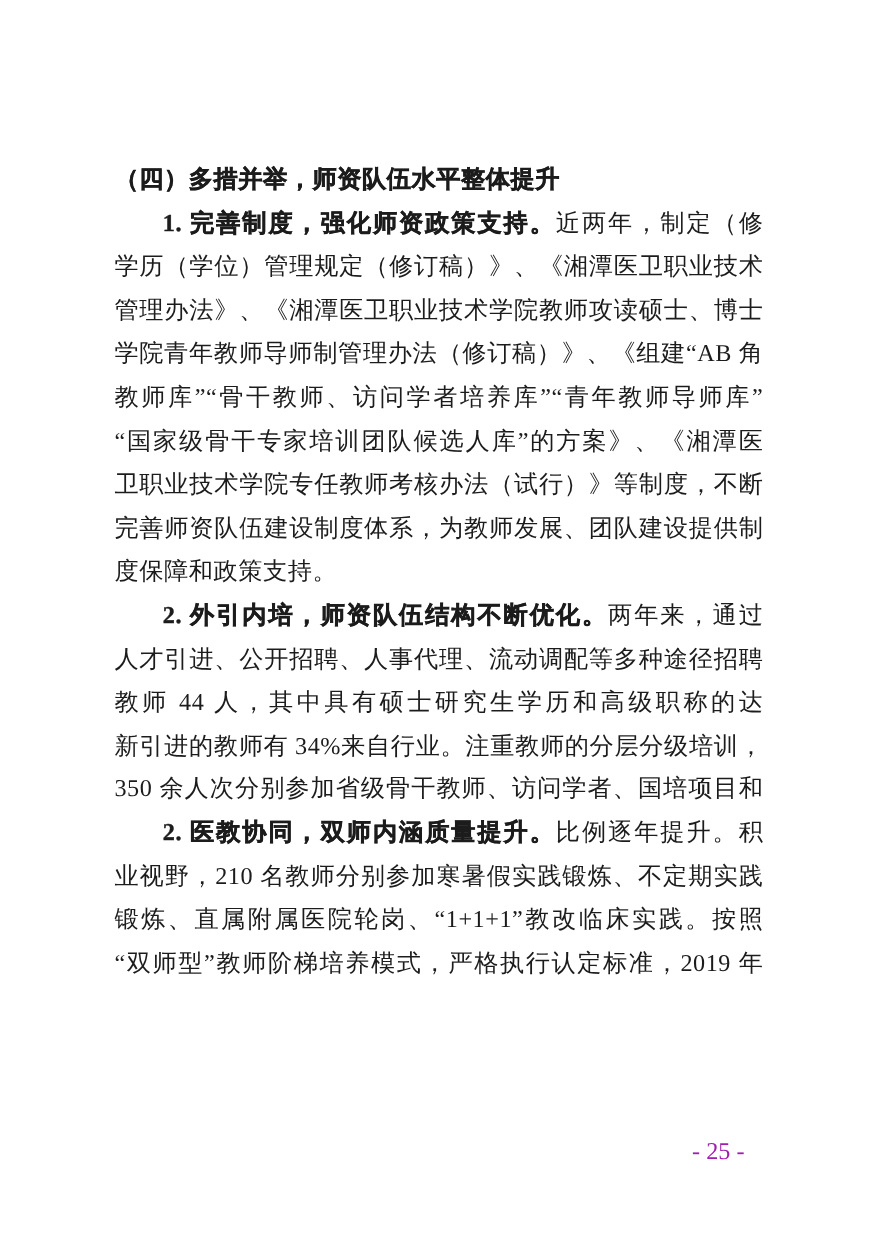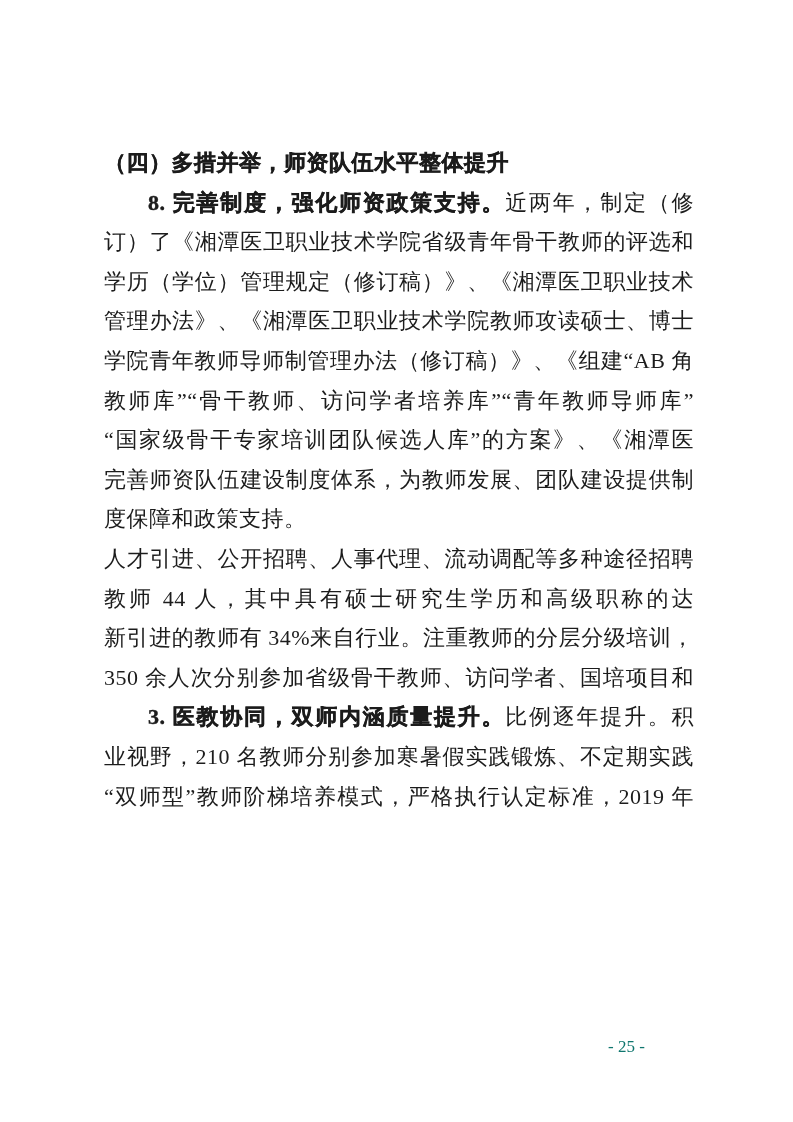--- a/index.html
+++ b/index.html
@@ -47,46 +47,48 @@
   }
   .lead-bold {
     font-weight: 700;
     -webkit-text-stroke: 0.4px #1c1c1c;
   }
   .page-number {
     position: absolute;
     left: 608px;
     top: 1035px;
     width: 90px;
-    font-size: 17px;
+    font-size: 22px;
     line-height: 24px;
-    color: #0f766e;
-    text-align: left;
+    color: #a21caf;
+    text-align: center;
     font-family: "Liberation Serif", "DejaVu Serif", serif;
   }
 </style>
 </head>
 <body>
 
 <div class="page">
   <div class="text-block">
     <div class="line heading">（四）多措并举，师资队伍水平整体提升</div>
     <div id="paragraphs">
-        <div class="line indent"><span class="lead-bold">8. 完善制度，强化师资政策支持。</span>近两年，制定（修</div>
-        <div class="line">订）了《湘潭医卫职业技术学院省级青年骨干教师的评选和</div>
+        <div class="line indent"><span class="lead-bold">1. 完善制度，强化师资政策支持。</span>近两年，制定（修</div>
         <div class="line">学历（学位）管理规定（修订稿）》、《湘潭医卫职业技术</div>
         <div class="line">管理办法》、《湘潭医卫职业技术学院教师攻读硕士、博士</div>
         <div class="line">学院青年教师导师制管理办法（修订稿）》、《组建“AB 角</div>
         <div class="line">教师库”“骨干教师、访问学者培养库”“青年教师导师库”</div>
         <div class="line">“国家级骨干专家培训团队候选人库”的方案》、《湘潭医</div>
+        <div class="line">卫职业技术学院专任教师考核办法（试行）》等制度，不断</div>
         <div class="line">完善师资队伍建设制度体系，为教师发展、团队建设提供制</div>
         <div class="line last">度保障和政策支持。</div>
+        <div class="line indent"><span class="lead-bold">2. 外引内培，师资队伍结构不断优化。</span>两年来，通过</div>
         <div class="line">人才引进、公开招聘、人事代理、流动调配等多种途径招聘</div>
         <div class="line">教师 44 人，其中具有硕士研究生学历和高级职称的达 57%，</div>
         <div class="line">新引进的教师有 34%来自行业。注重教师的分层分级培训，</div>
         <div class="line">350 余人次分别参加省级骨干教师、访问学者、国培项目和</div>
-        <div class="line indent"><span class="lead-bold">3. 医教协同，双师内涵质量提升。</span>比例逐年提升。积</div>
+        <div class="line indent"><span class="lead-bold">2. 医教协同，双师内涵质量提升。</span>比例逐年提升。积</div>
         <div class="line">业视野，210 名教师分别参加寒暑假实践锻炼、不定期实践</div>
+        <div class="line">锻炼、直属附属医院轮岗、“1+1+1”教改临床实践。按照</div>
         <div class="line">“双师型”教师阶梯培养模式，严格执行认定标准，2019 年</div>
       </div>
   </div>
   <div class="page-number">- 25 -</div>
 </div>
 
 </body></html>

